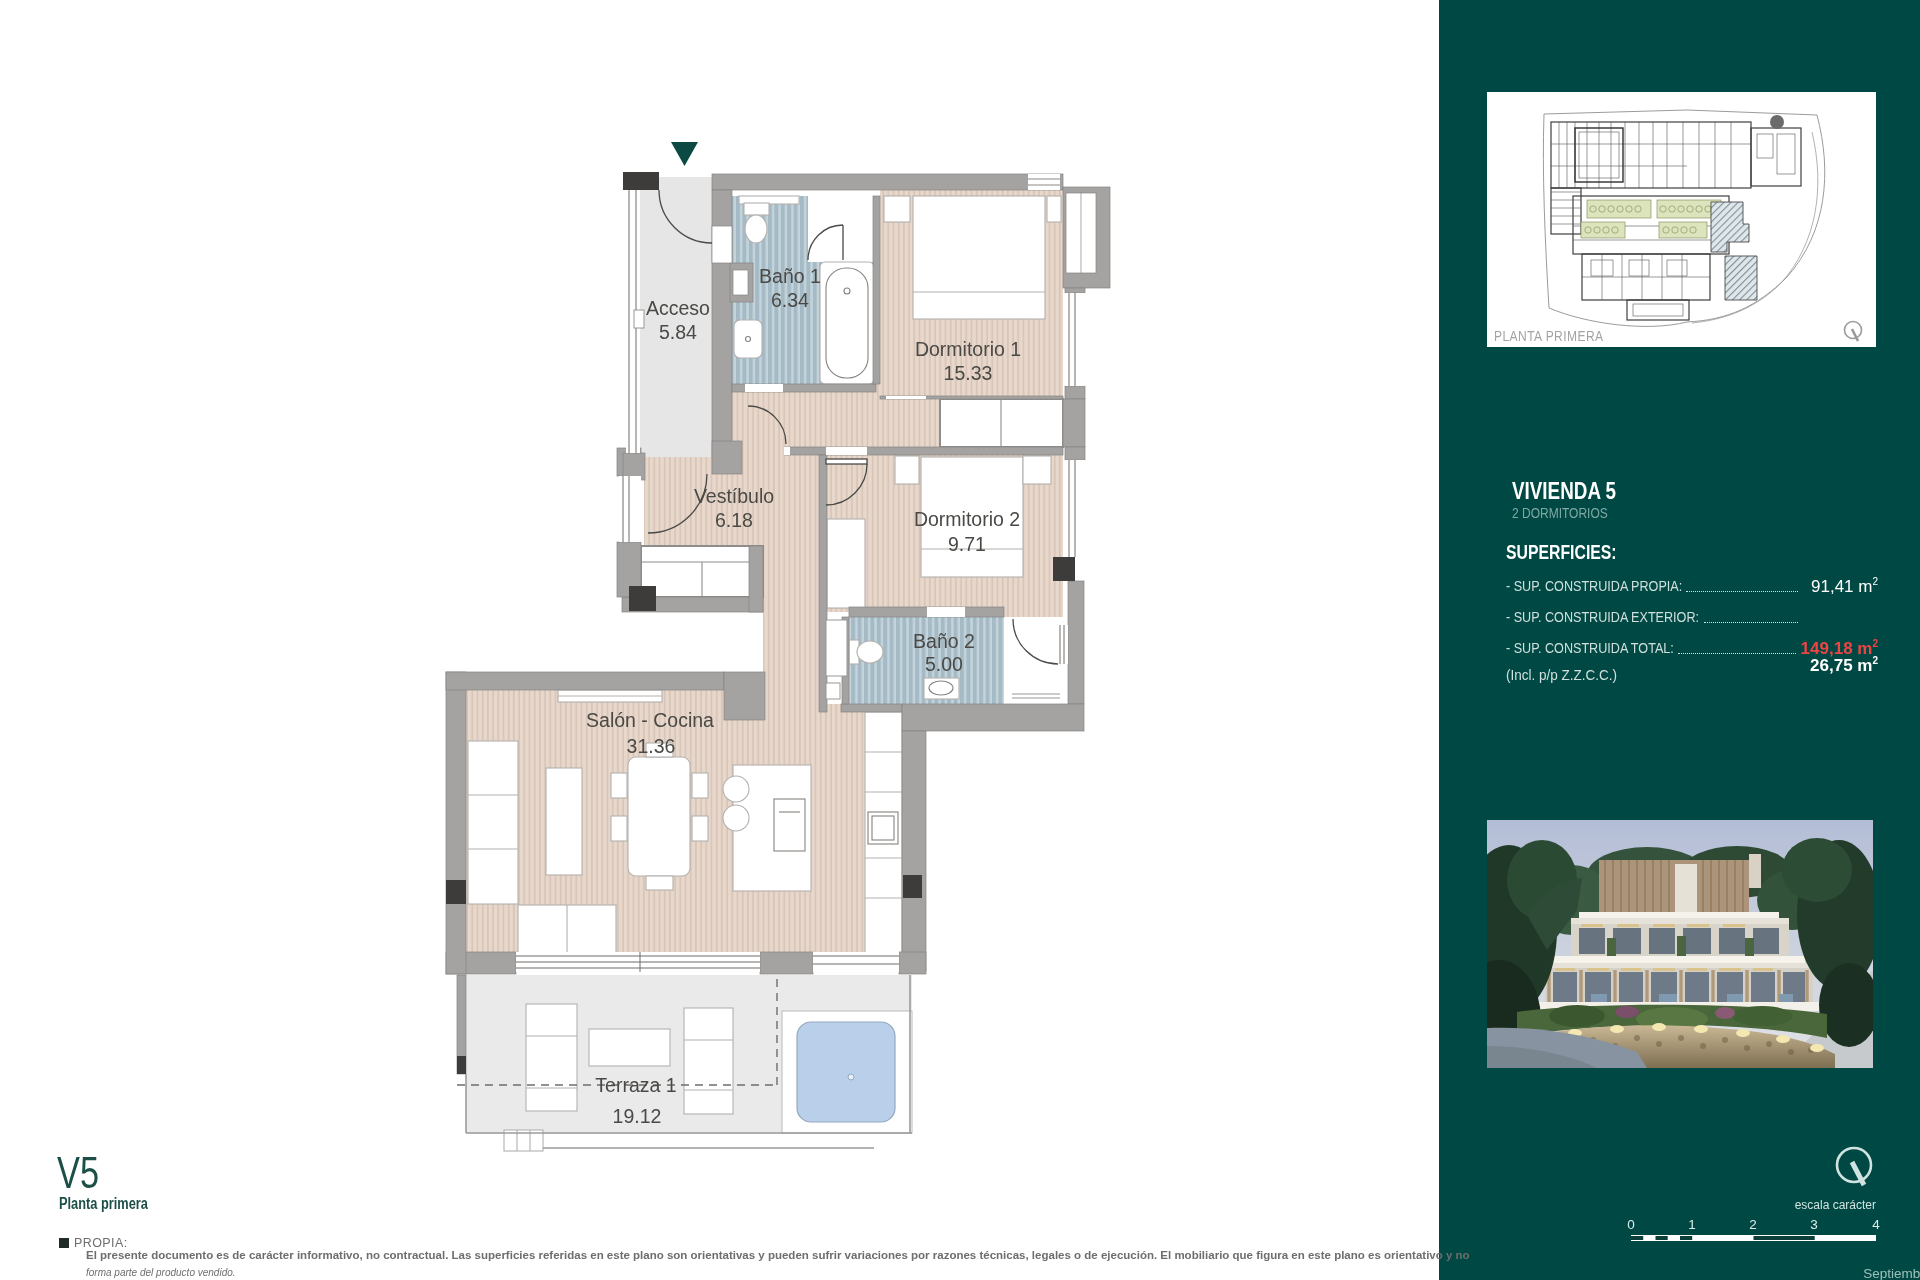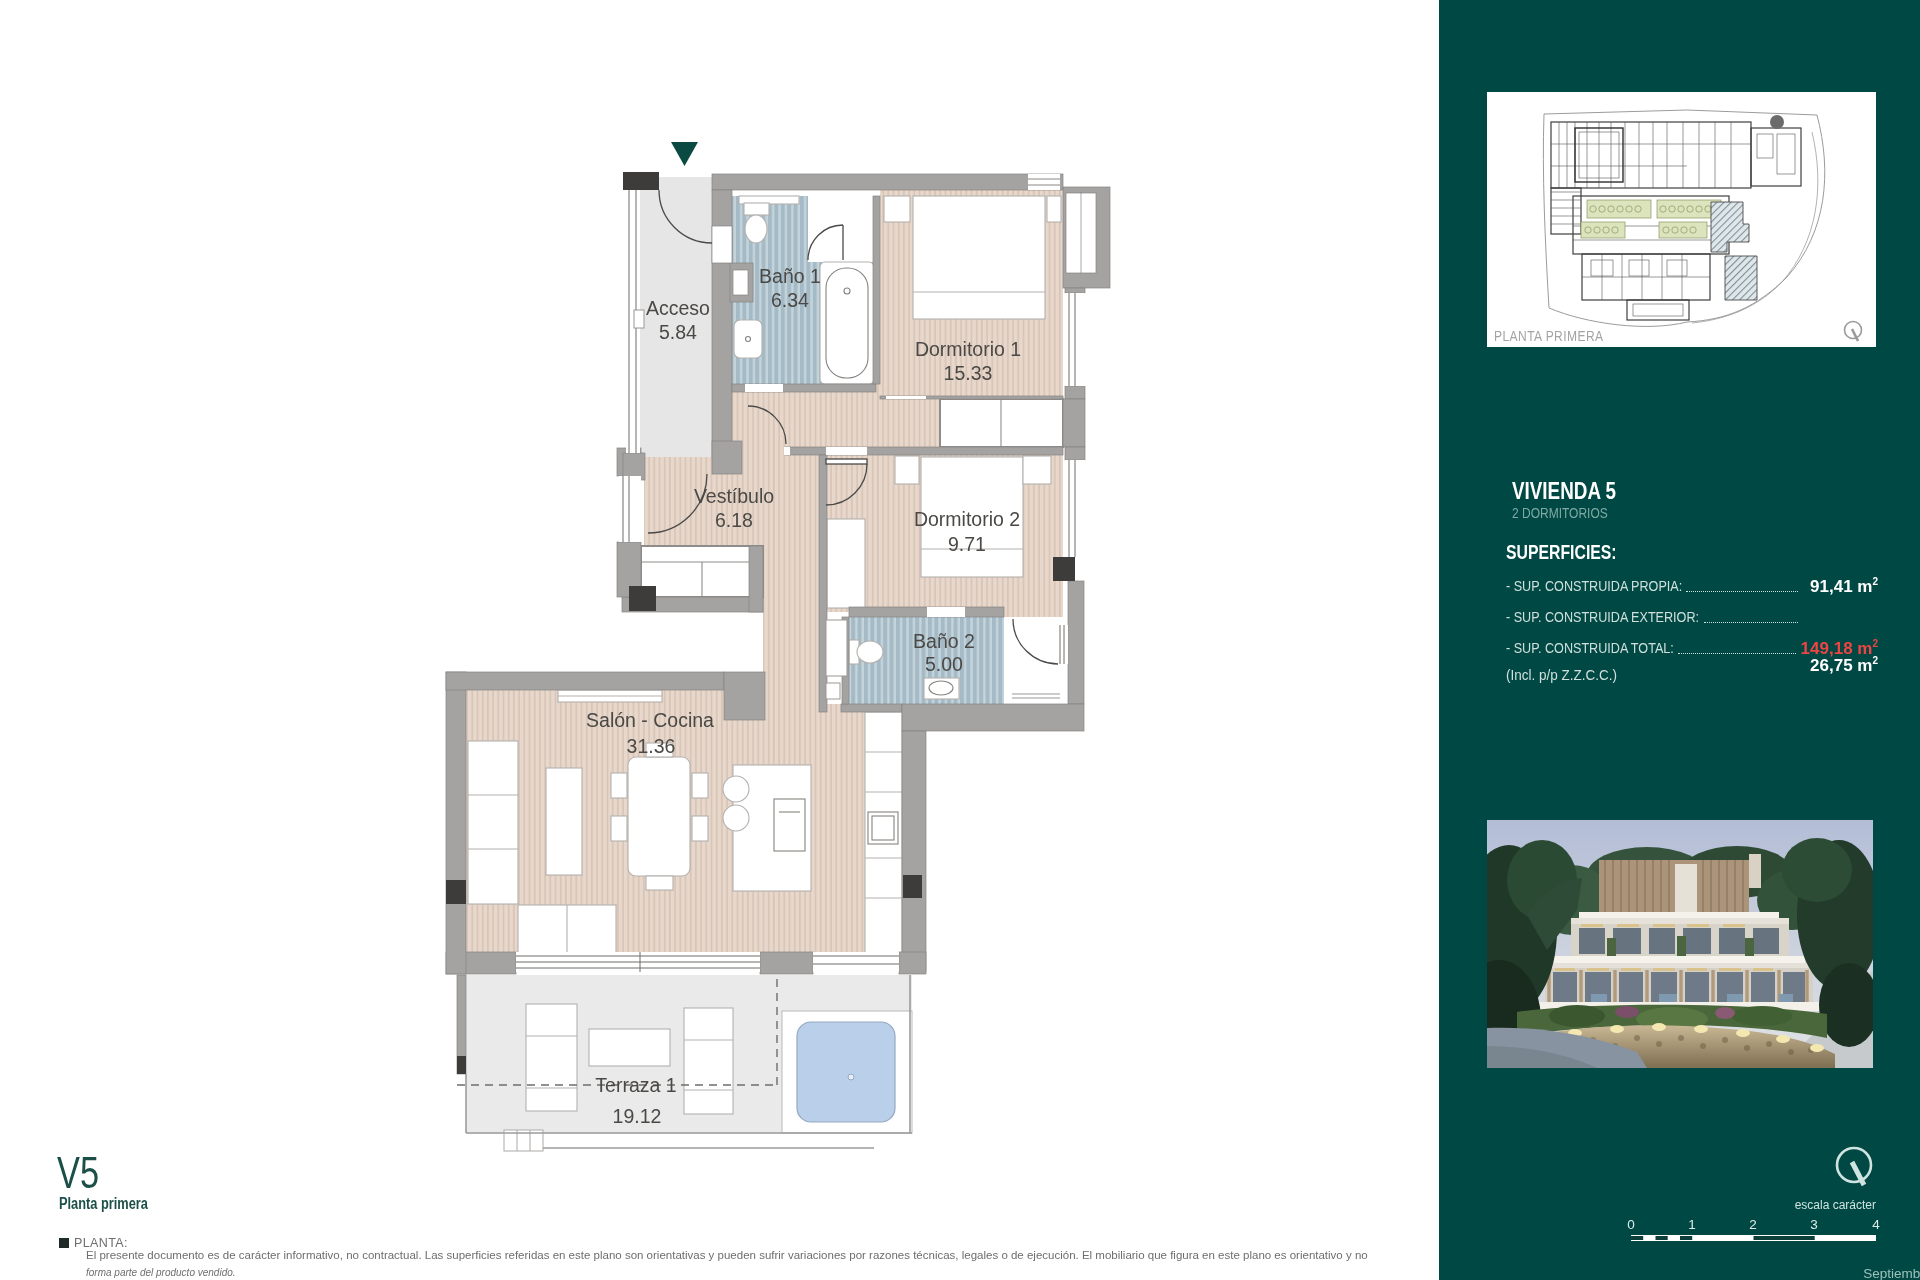--- a/index.html
+++ b/index.html
@@ -427,21 +427,21 @@
 
 <div class="abs" style="left:1512px;top:477px;font-size:24px;font-weight:bold;color:#ffffff;transform:scaleX(0.785);transform-origin:left top;">VIVIENDA 5</div>
 
 <div class="abs" style="left:1512px;top:504px;font-size:15px;color:#7fa9a4;transform:scaleX(0.8);transform-origin:left top;">2 DORMITORIOS</div>
 
 <div class="abs" style="left:1506px;top:541px;font-size:20px;font-weight:bold;color:#ffffff;transform:scaleX(0.79);transform-origin:left top;">SUPERFICIES:</div>
 
 <div class="abs" style="left:1506px;top:578px;width:372px;height:18px;color:#cfe0dd;font-size:14px;">
   <span style="display:inline-block;transform:scaleX(0.9);transform-origin:left top;white-space:nowrap;">- SUP. CONSTRUIDA PROPIA:</span>
   <span class="abs" style="left:180px;right:80px;top:0;border-bottom:1.6px dotted #cfe0dd;height:13px;"></span>
-  <span class="abs" style="right:0;top:-2px;font-weight:bold;color:#fff;font-size:17px;white-space:nowrap;">91,41 m<sup style="font-size:10px">2</sup></span>
+  <span class="abs" style="right:0;top:-2px;font-weight:normal;color:#fff;font-size:17px;white-space:nowrap;">91,41 m<sup style="font-size:10px">2</sup></span>
 </div>
 
 <div class="abs" style="left:1506px;top:609px;width:372px;height:18px;color:#cfe0dd;font-size:14px;">
   <span style="display:inline-block;transform:scaleX(0.9);transform-origin:left top;white-space:nowrap;">- SUP. CONSTRUIDA EXTERIOR:</span>
   <span class="abs" style="left:198px;right:80px;top:0;border-bottom:1.6px dotted #cfe0dd;height:13px;"></span>
   <span class="abs" style="right:0;top:-2px;font-weight:bold;color:#fff;font-size:17px;white-space:nowrap;margin-top:48px;">26,75 m<sup style="font-size:10px">2</sup></span>
 </div>
 
 <div class="abs" style="left:1506px;top:640px;width:372px;height:18px;color:#cfe0dd;font-size:14px;">
   <span style="display:inline-block;transform:scaleX(0.9);transform-origin:left top;white-space:nowrap;">- SUP. CONSTRUIDA TOTAL:</span>
@@ -636,16 +636,16 @@
   <rect x="128.5" y="18" width="61.2" height="4" fill="#0c3e3a"></rect>
 </svg>
 
 <div class="abs" style="left:1831px;top:1266px;width:135px;text-align:right;font-size:13.5px;color:#9dc0bb;">Septiembre 2025</div>
 
 <div class="abs" style="left:57px;top:1148px;font-size:44px;color:#1d4f49;font-weight:normal;transform:scaleX(0.78);transform-origin:left top;">V5</div>
 
 <div class="abs" style="left:59px;top:1195px;font-size:16px;color:#1d4f49;font-weight:bold;transform:scaleX(0.8);transform-origin:left top;">Planta primera</div>
 
 <div class="abs" style="left:59px;top:1238px;width:10px;height:10px;background:#202a28;"></div>
-<div class="abs" style="left:74px;top:1236px;font-size:12.5px;color:#6e6e6e;letter-spacing:0.4px;">PLANTA:</div>
-
-<div class="abs" style="left:86px;top:1249px;font-size:11.5px;color:#6e6e6e;letter-spacing:0px;white-space:nowrap;">El presente documento es de carácter informativo, no contractual. Las superficies referidas en este plano son orientativas y pueden sufrir variaciones por razones técnicas, legales o de ejecución. El mobiliario que figura en este plano es orientativo y no</div>
+<div class="abs" style="left:74px;top:1236px;font-size:12.5px;color:#6e6e6e;letter-spacing:0.4px;">PROPIA:</div>
+
+<div class="abs" style="left:86px;top:1249px;font-size:11.5px;color:#6e6e6e;letter-spacing:0px;white-space:nowrap;font-weight:bold;">El presente documento es de carácter informativo, no contractual. Las superficies referidas en este plano son orientativas y pueden sufrir variaciones por razones técnicas, legales o de ejecución. El mobiliario que figura en este plano es orientativo y no</div>
 <div class="abs" style="left:86px;top:1267px;font-size:10px;color:#6e6e6e;letter-spacing:0px;white-space:nowrap;font-style:italic;">forma parte del producto vendido.</div>
 
 </body></html>

